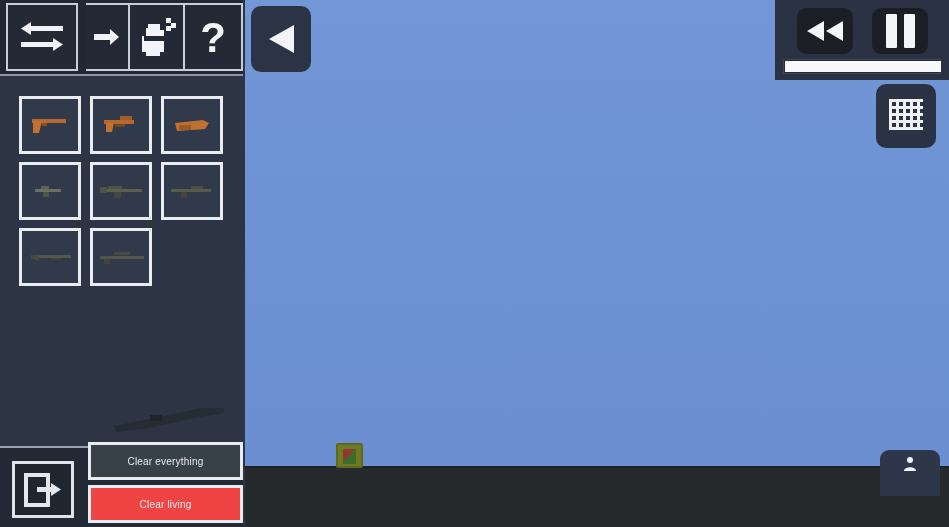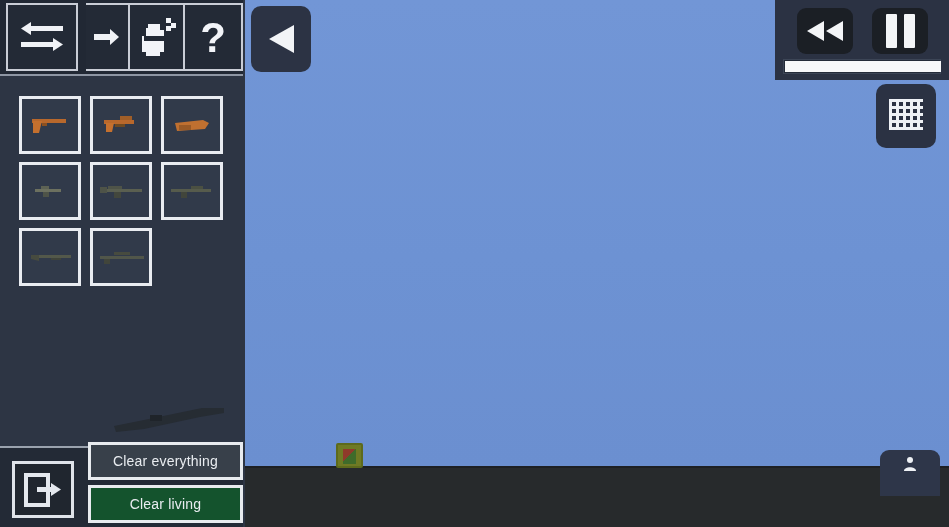--- a/index.html
+++ b/index.html
@@ -108,27 +108,27 @@
   #clear-stack {
     position:absolute; left:88px; top:442px;
     width:155px;
     z-index:25;
   }
   .clear-btn {
     width:155px; height:38px;
     background:#31393f;
     border:3px solid #e8ebef;
     color:#e9ecf0;
-    font-size:14px;
+    font-size:10px;
     display:flex; align-items:center; justify-content:center;
     cursor:pointer;
     letter-spacing:.2px;
   }
   #clear-everything { background:#38404a; }
-  #clear-living { margin-top:5px; background:#14532d; }
+  #clear-living { margin-top:5px; background:#ef4444; }
 
   
   #back-btn {
     position:absolute; left:251px; top:6px;
     width:60px; height:66px;
     background:#2c3344; border-radius:10px;
     display:flex; align-items:center; justify-content:center;
     cursor:pointer; z-index:15;
   }
 

